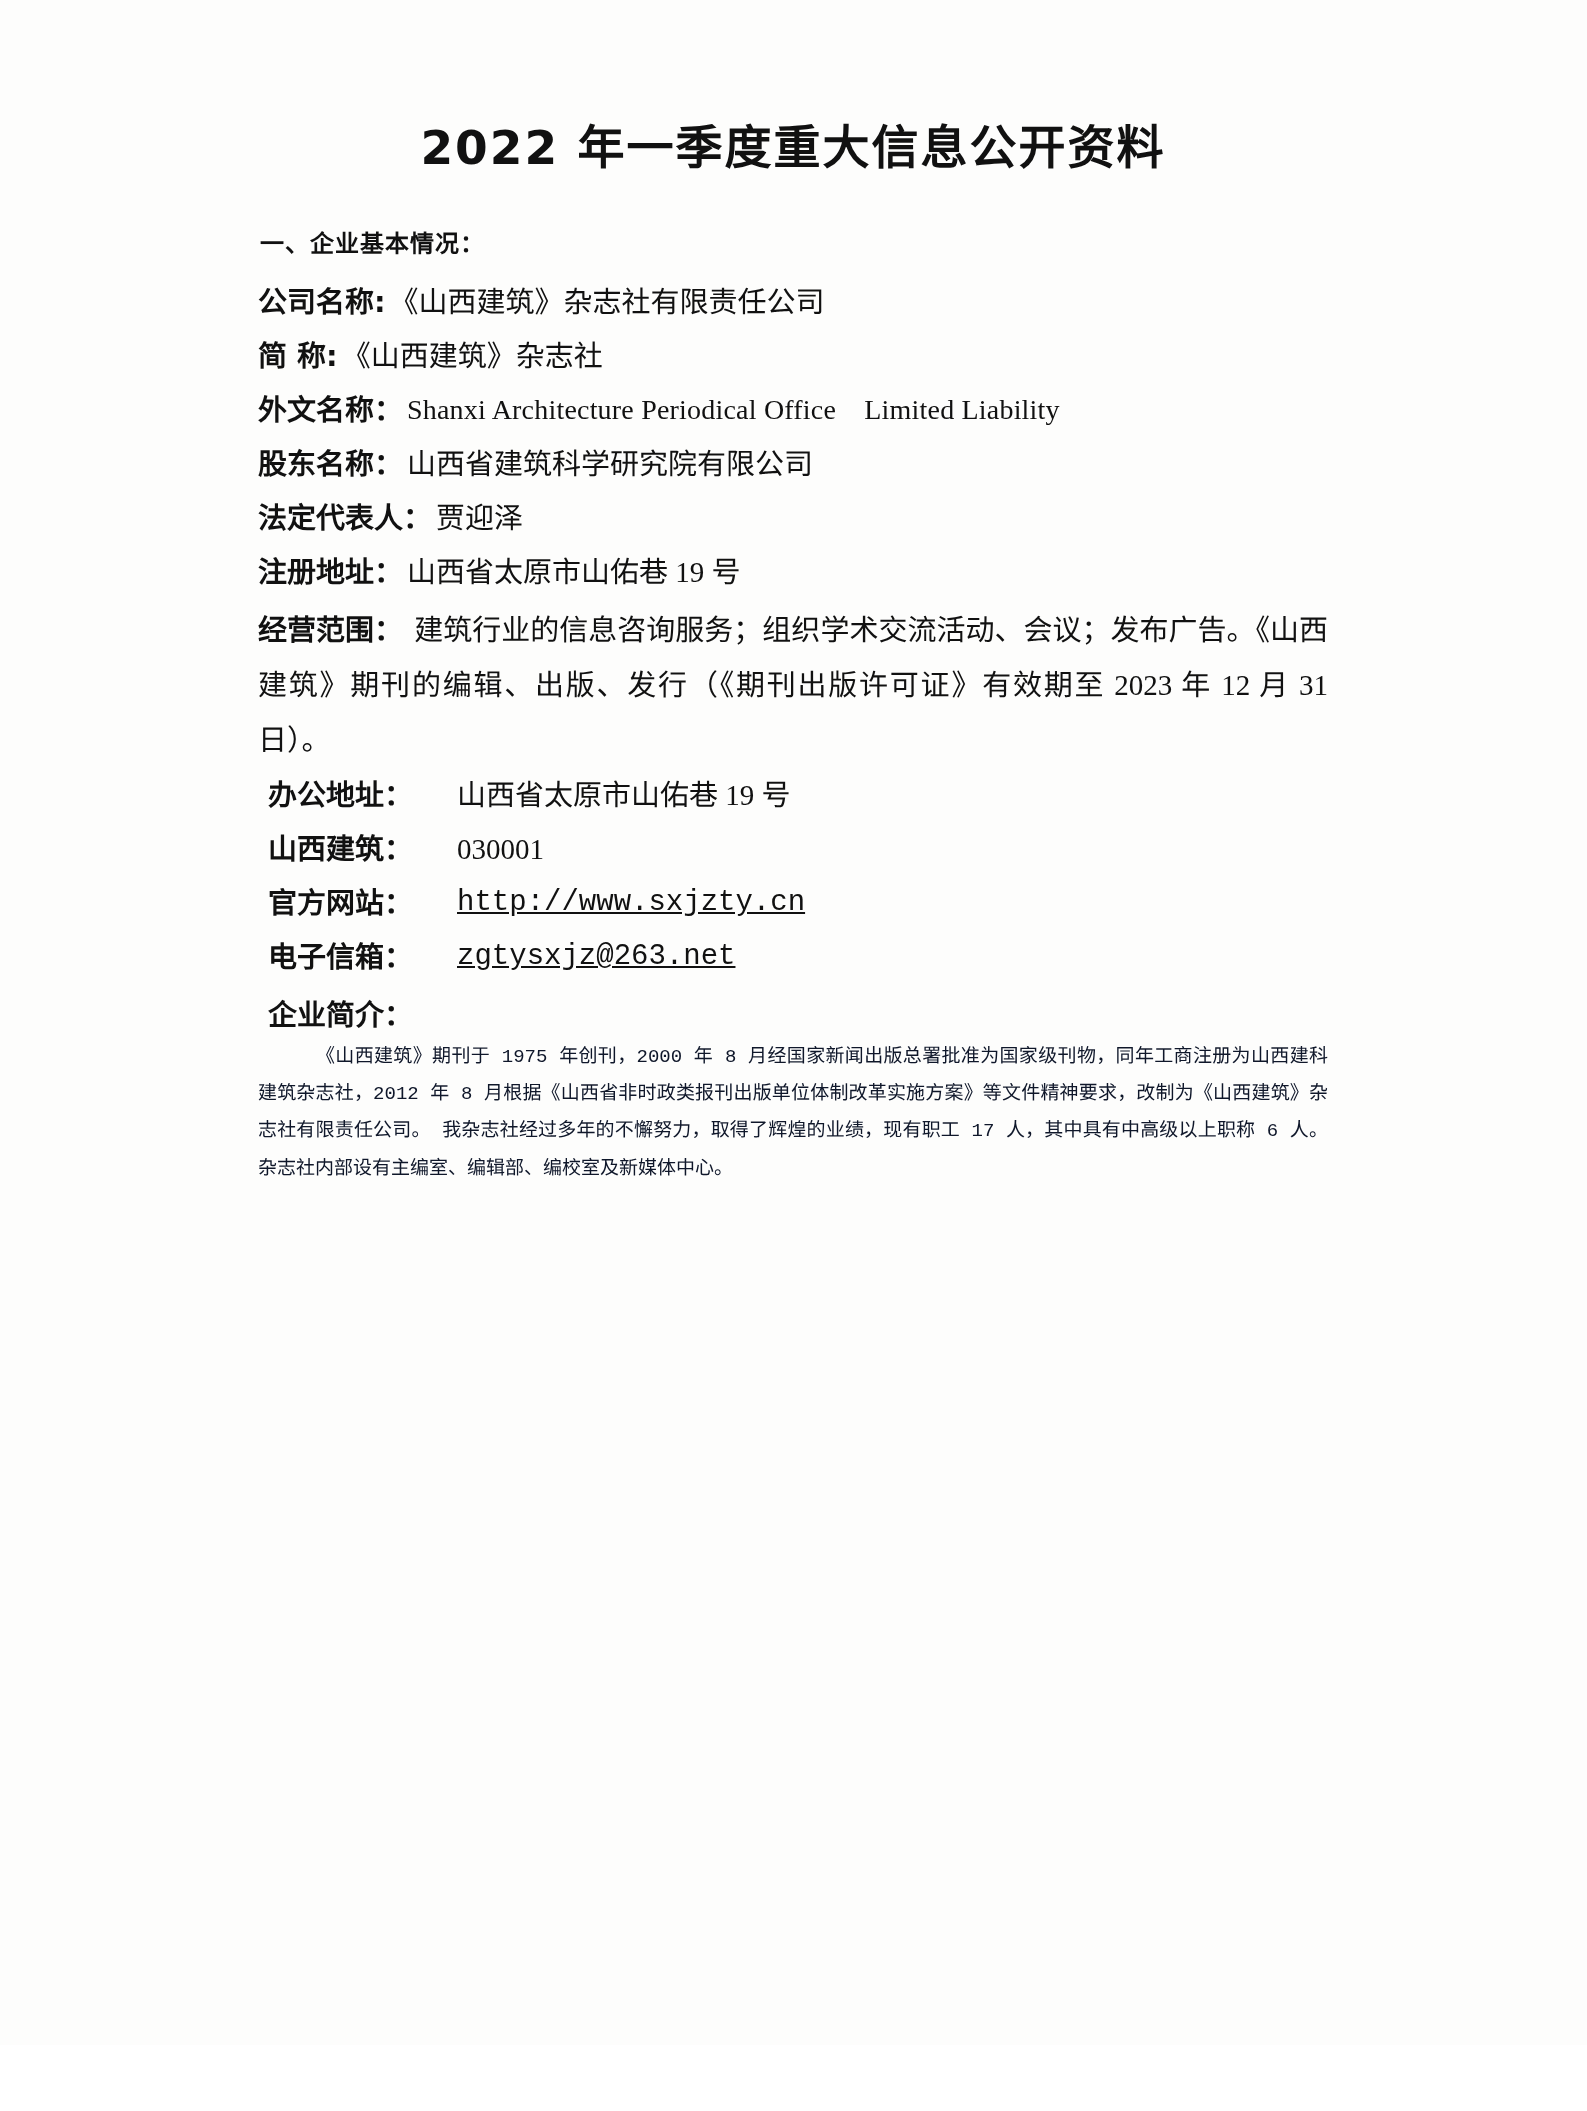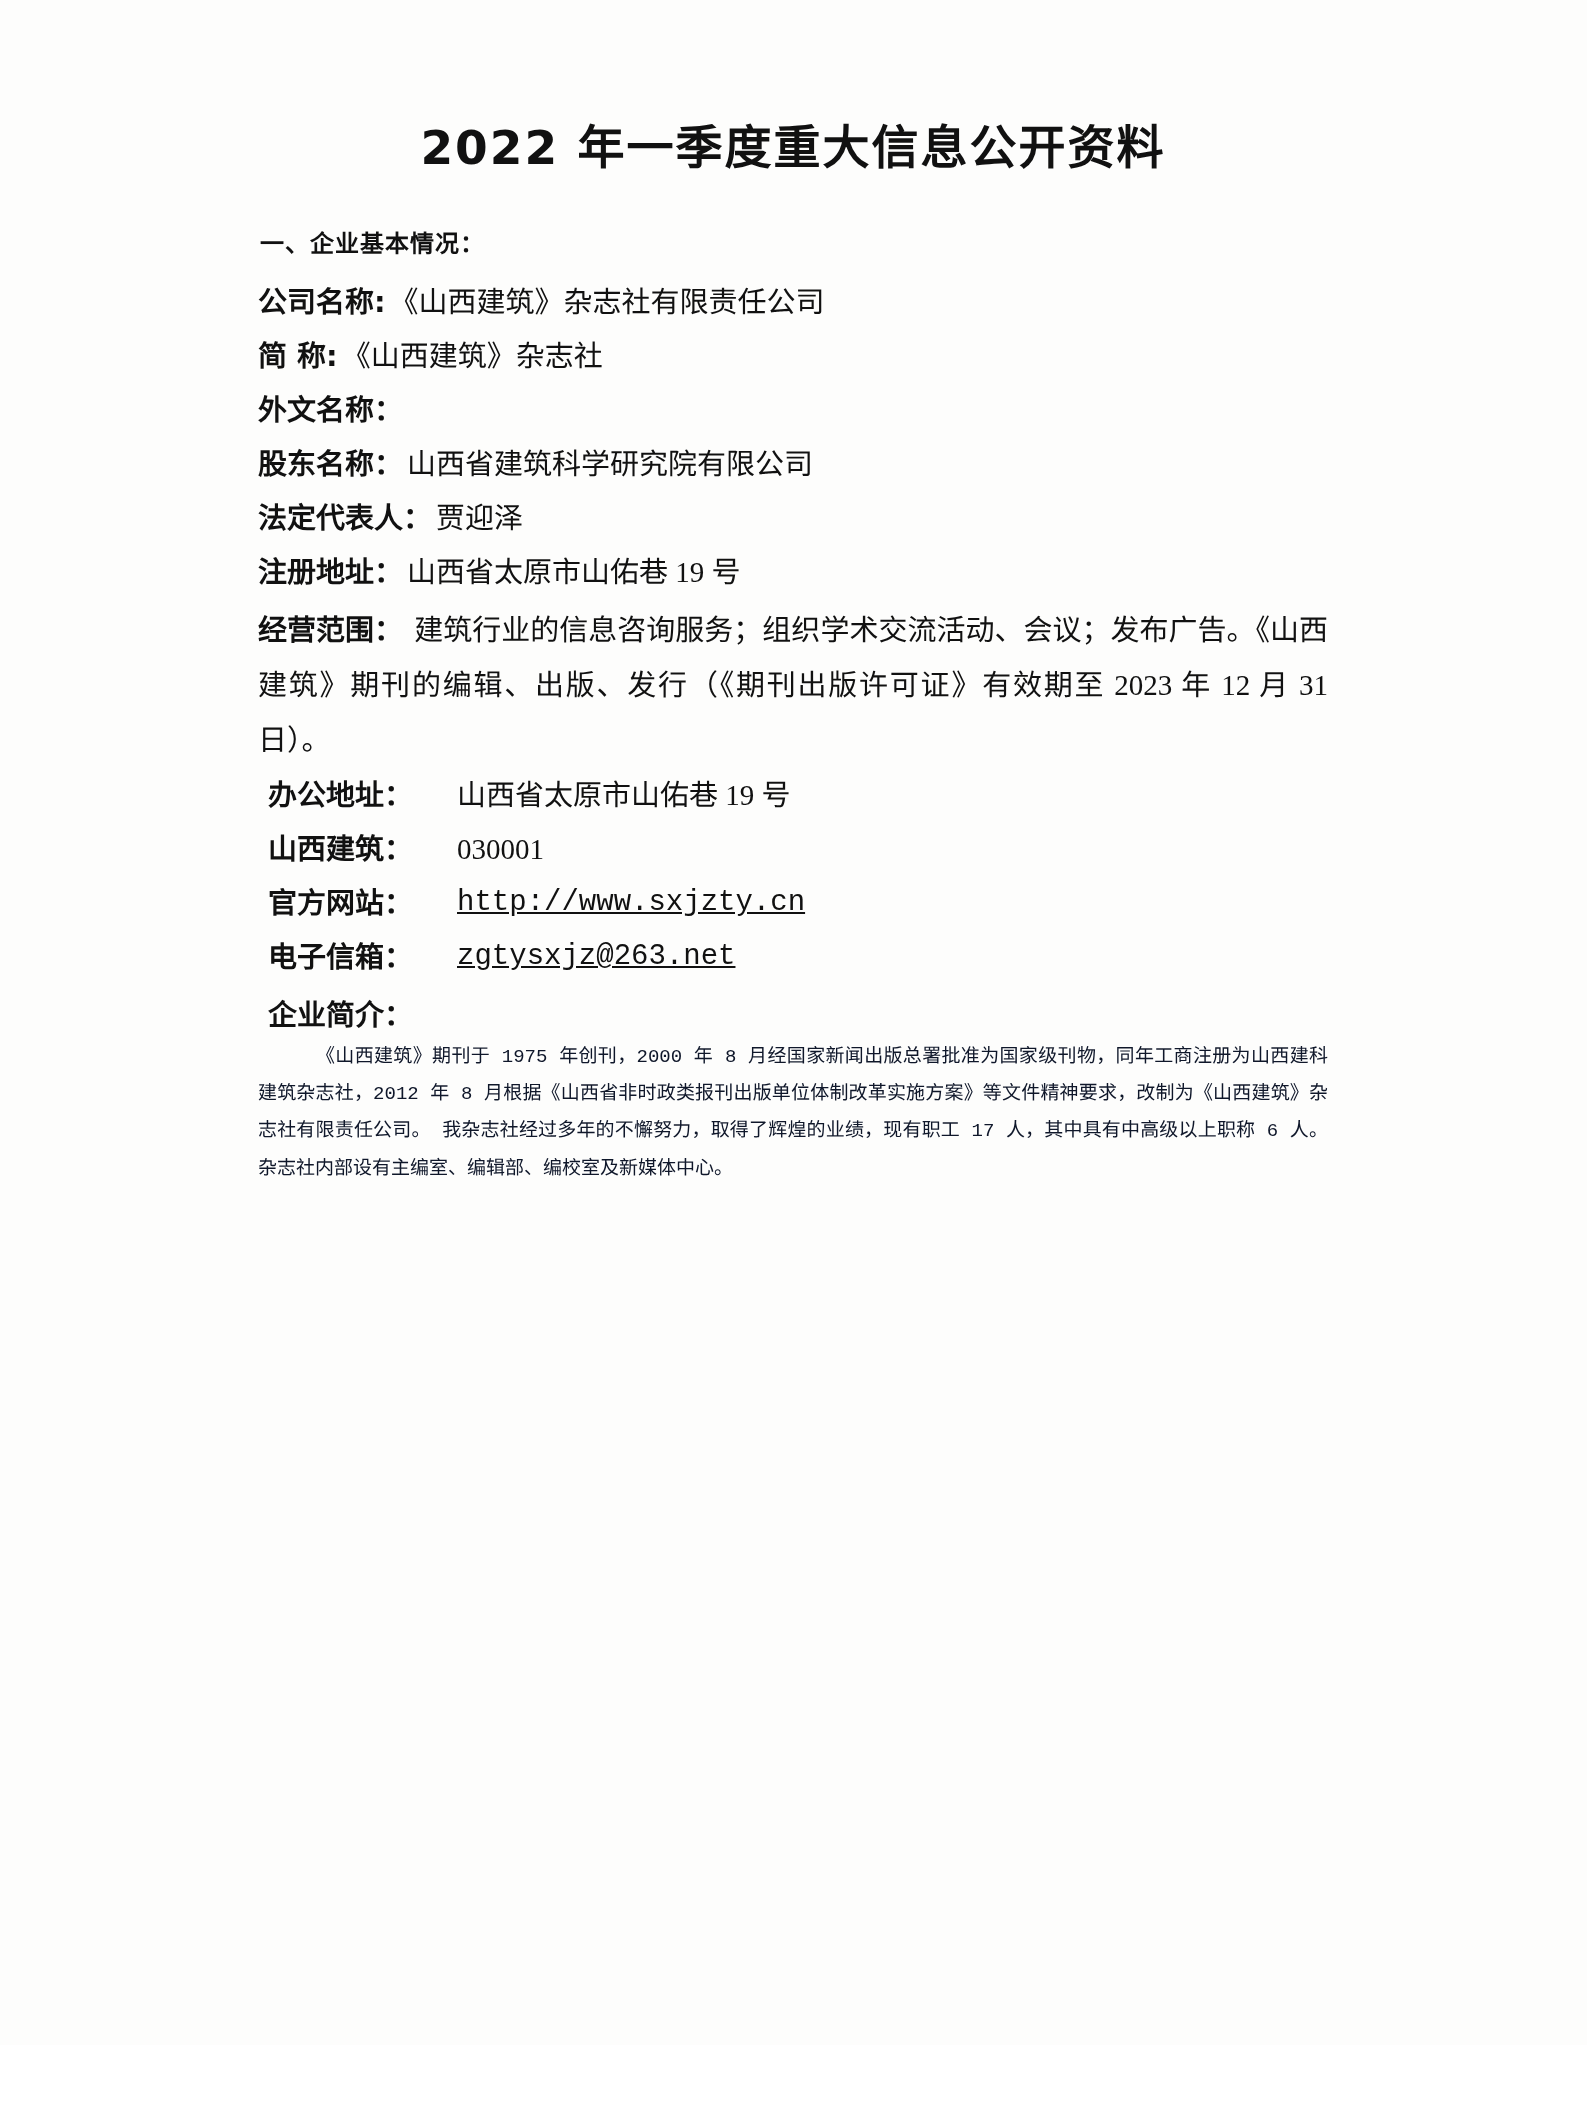--- a/index.html
+++ b/index.html
@@ -134,20 +134,21 @@
       <span class="field-value">《山西建筑》杂志社有限责任公司</span>
     </div>
 
     <div class="field-row">
       <span class="field-label spaced">简        称:</span>
       <span class="field-value">《山西建筑》杂志社</span>
     </div>
 
     <div class="field-row">
       <span class="field-label">外文名称：</span>
+      <span class="field-value latin">Shanxi Architecture Periodical Office　Limited Liability</span>
     </div>
 
     <div class="field-row">
       <span class="field-label">股东名称：</span>
       <span class="field-value">山西省建筑科学研究院有限公司</span>
     </div>
 
     <div class="field-row">
       <span class="field-label">法定代表人：</span>
       <span class="field-value">贾迎泽</span>

